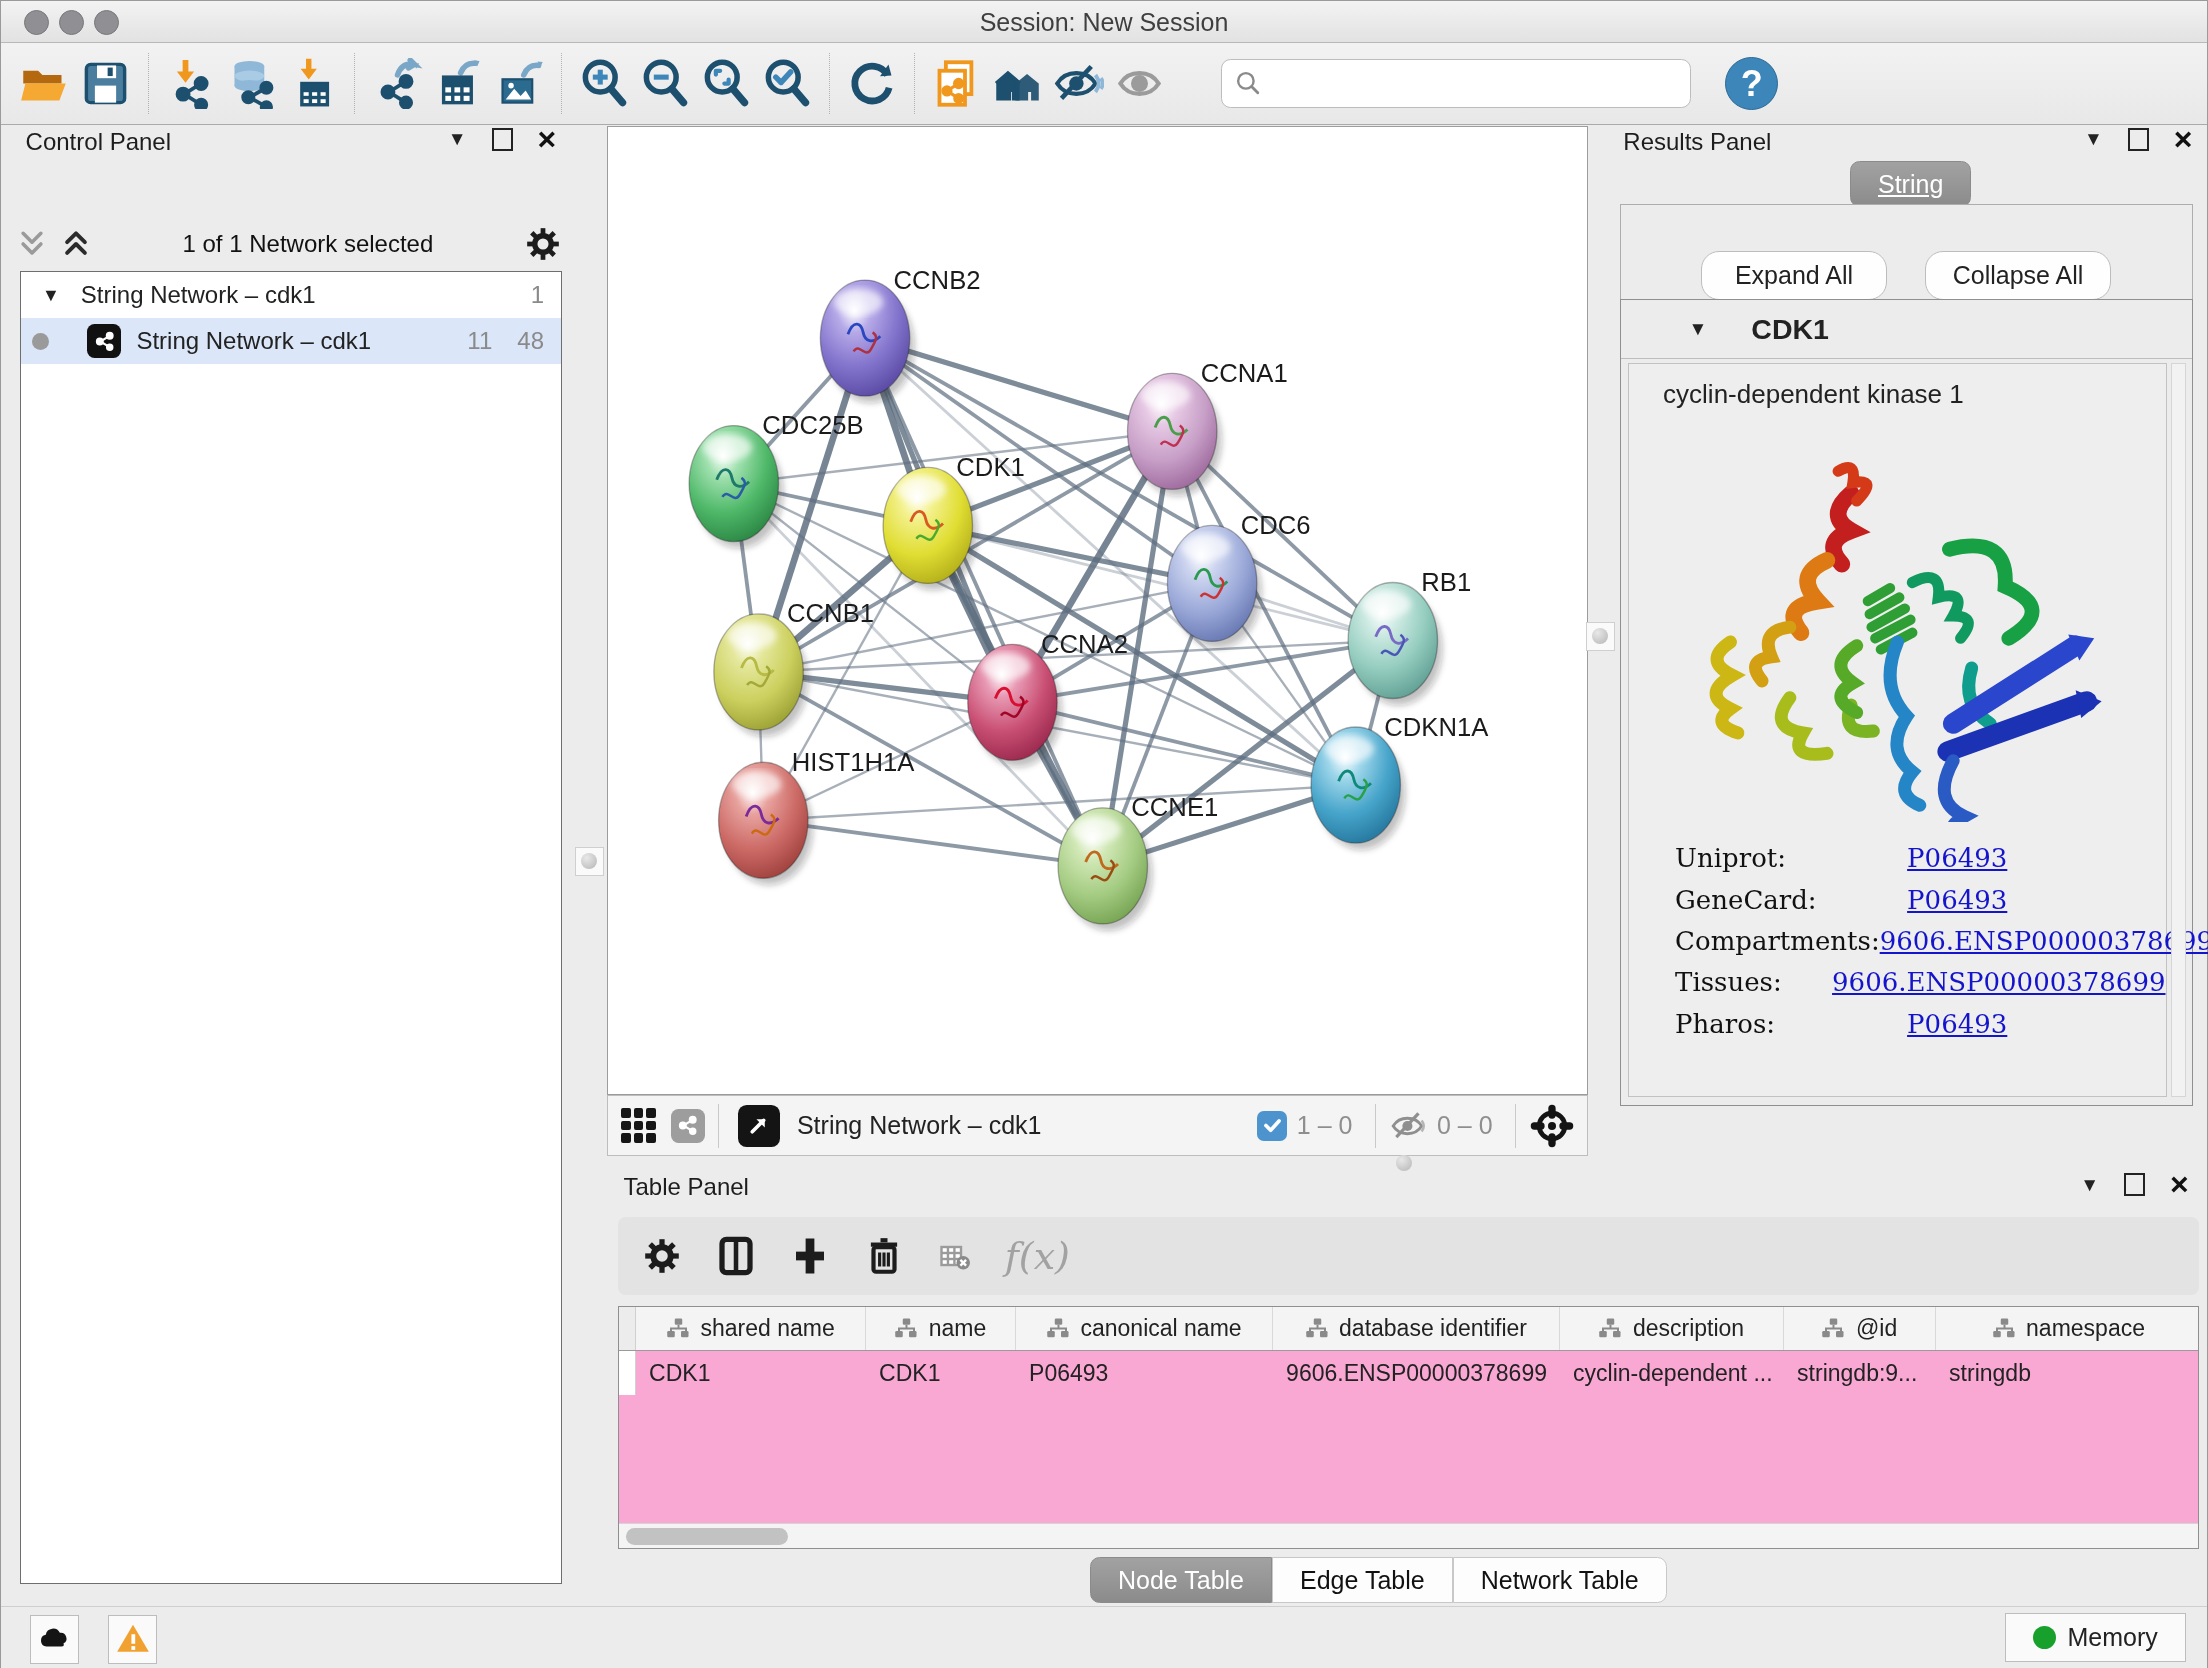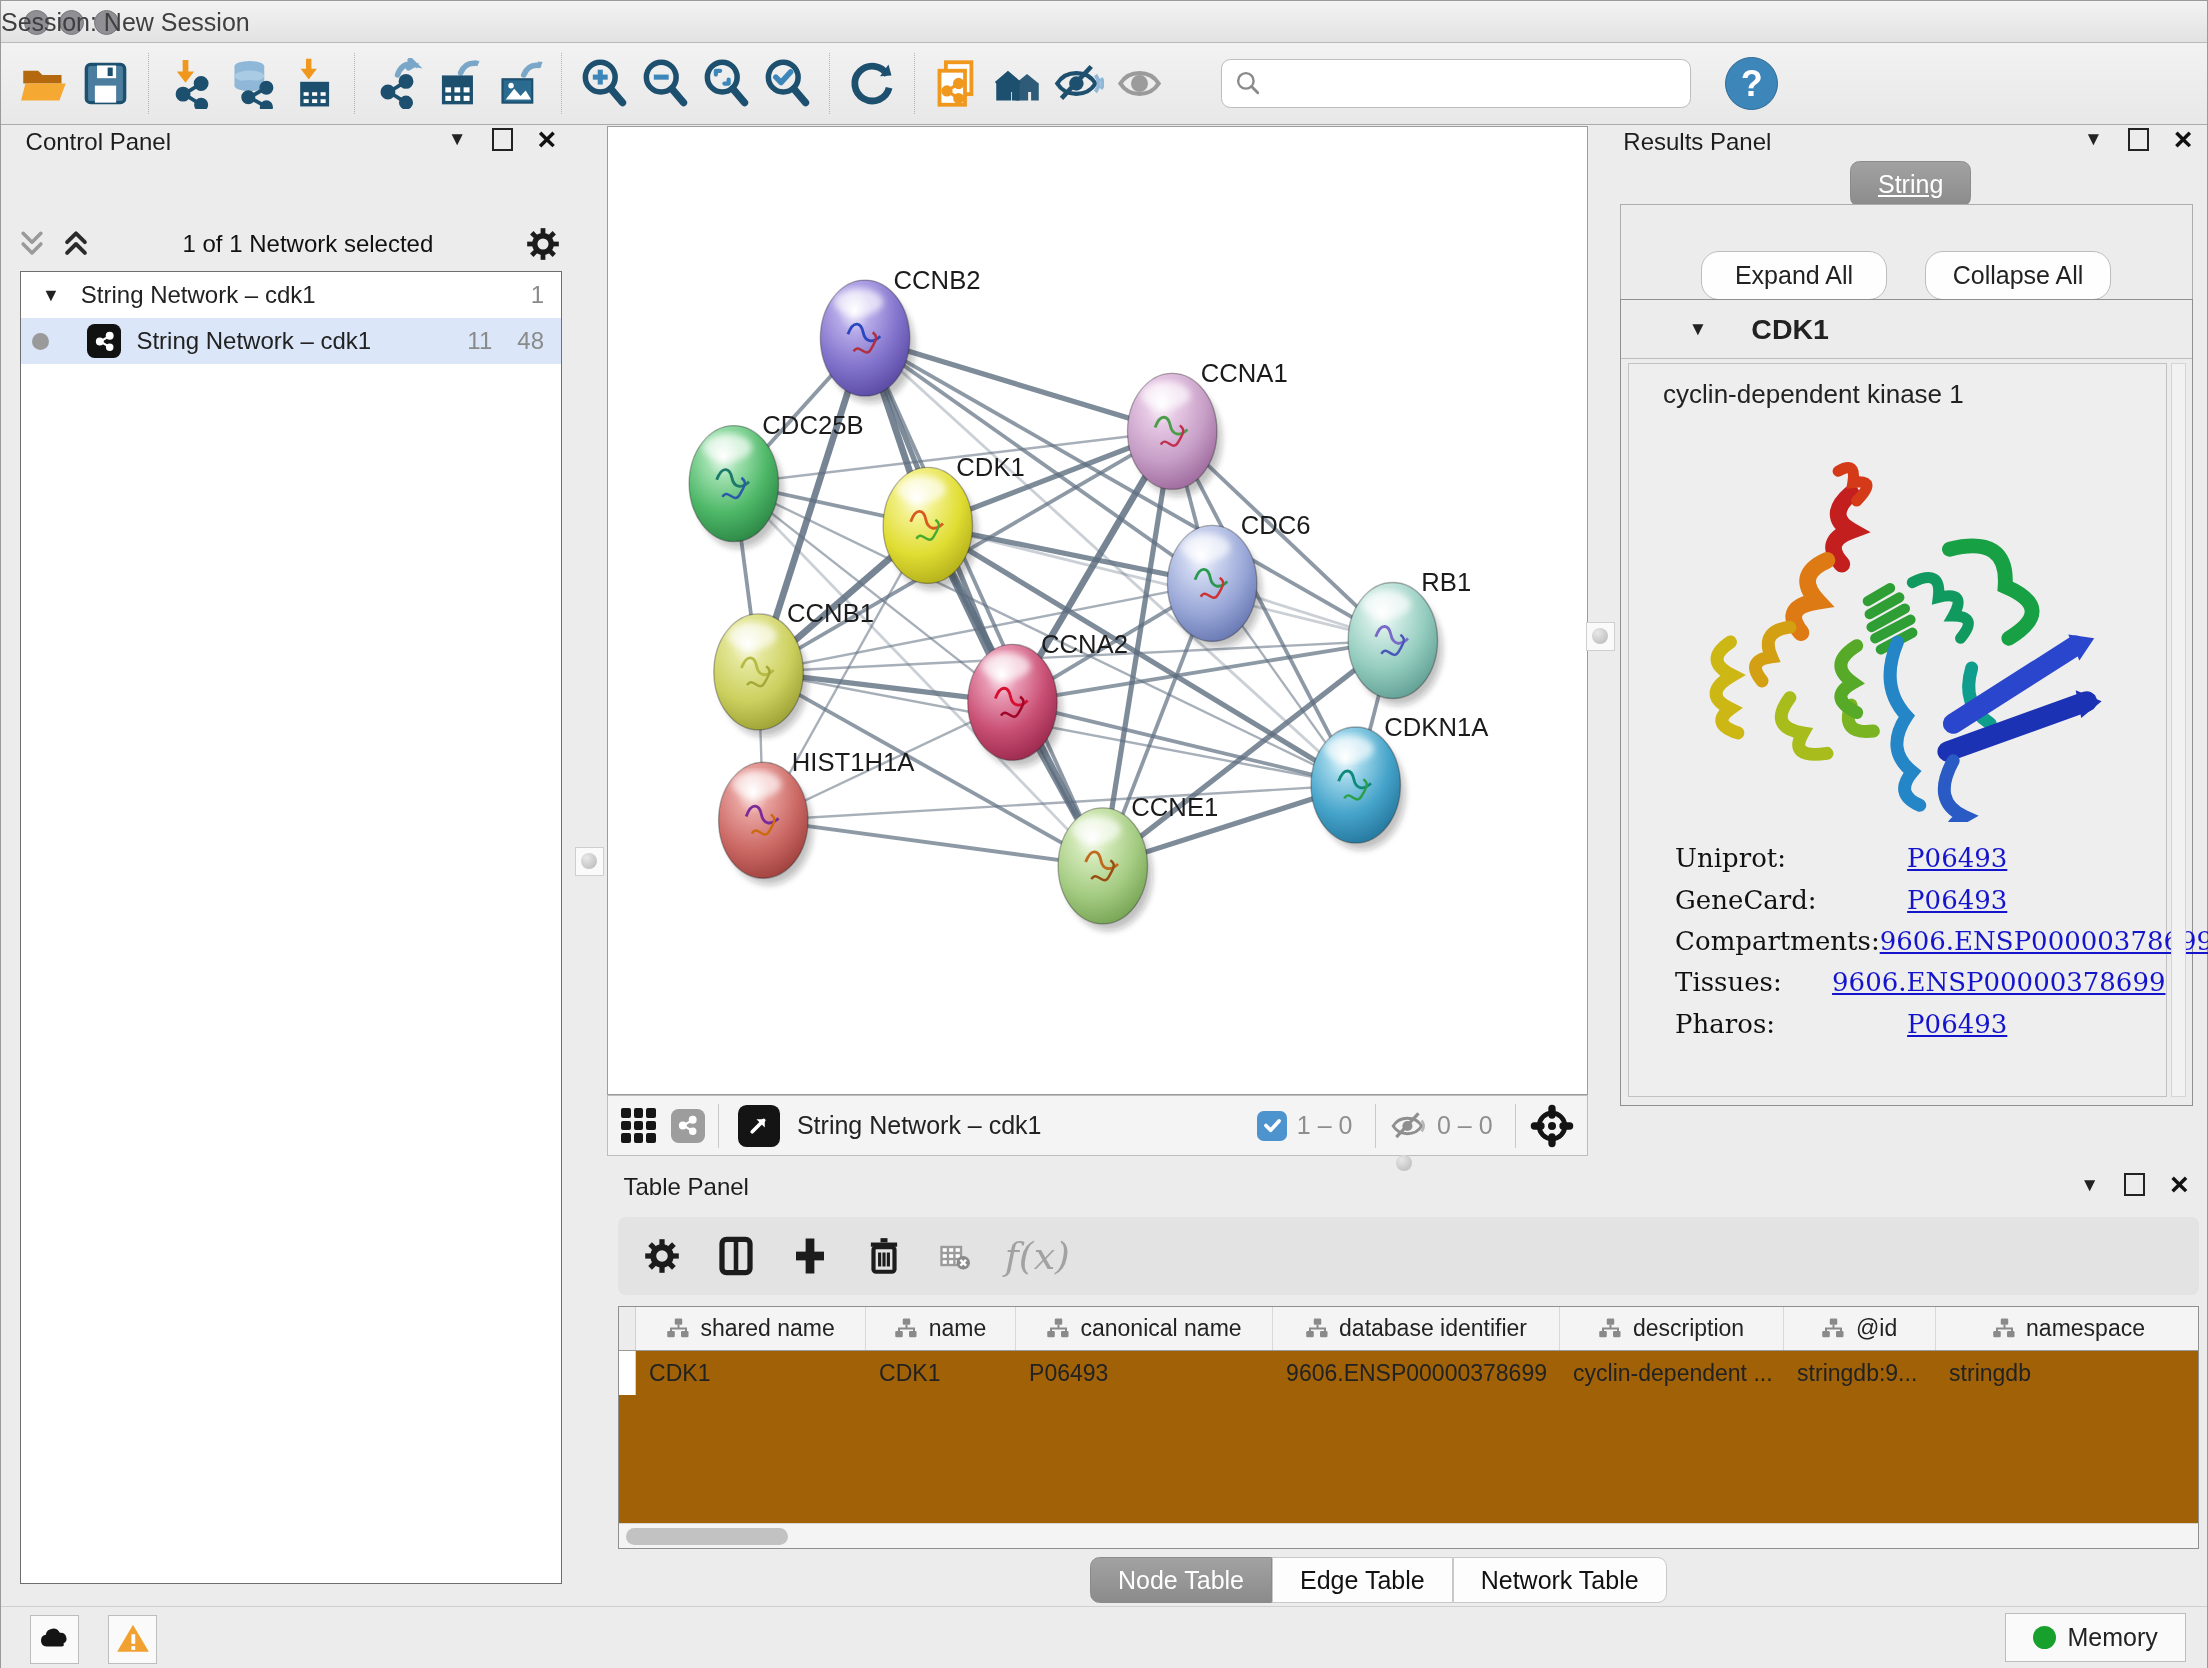--- a/index.html
+++ b/index.html
@@ -5,21 +5,21 @@
   * { margin:0; padding:0; box-sizing:border-box; }
   html,body { width:2208px; height:1668px; }
   body { font-family:"Liberation Sans", sans-serif; background:#e9e9e9; color:#222; overflow:hidden; }
   #app { position:absolute; inset:0; width:2208px; height:1668px; background:#ececec; border:1px solid #9a9a9a; }
 
   
   #titlebar { position:absolute; left:0; top:0; width:100%; height:42px;
     background:linear-gradient(#f3f3f3,#e2e2e2); border-bottom:1px solid #b9b9b9; }
   .tl-dot { position:absolute; top:8.6px; width:25px; height:25px; border-radius:50%;
     background:#8f8f94; border:1px solid #77777c; }
-  #win-title { position:absolute; left:0; right:0; top:6.7px; text-align:left;
+  #win-title { position:absolute; left:0; right:0; top:6.7px; text-align:center;
     font-size:25px; color:#3f3f3f; }
 
   
   #toolbar { position:absolute; left:0; top:42px; width:100%; height:82px;
     background:linear-gradient(#f2f2f2,#e8e8e8); border-bottom:1px solid #aaa;
     display:flex; align-items:center; padding:0 13.3px; }
   .tb-btn { width:61px; height:61px; display:flex; align-items:center; justify-content:center; flex:0 0 auto; }
   .tb-btn svg { width:51px; height:51px; }
   .tb-sep { width:0; height:61px; border-left:1.9px dotted #b2b2b2; margin:0 11.4px; flex:0 0 auto; }
   #search-wrap { margin-left:51px; width:470px; height:49px; background:#fff; border:1.9px solid #bdbdbd;
@@ -102,21 +102,21 @@
   .cl-link { color:#1414cc; text-decoration:underline; }
   #rp-scroll { position:absolute; right:5.7px; top:63px; bottom:7.6px; width:15px; background:#f2f2f2;
     border:1px solid #d5d5d5; }
 
   
   #table-panel { position:absolute; left:613px; top:1172px; width:1588px; height:434px; }
   #tp-toolbar { position:absolute; left:3.8px; top:44px; width:1581px; height:78px; background:#e3e3e3;
     border-radius:7.6px; display:flex; align-items:center; gap:32px; padding:0 23px; }
   #tp-toolbar svg { width:42px; height:42px; }
   #fx { font-family:"DejaVu Serif", serif; font-style:italic; font-size:38px; color:#a2a2a2; }
-  #tbl { position:absolute; left:3.8px; top:133px; width:1581px; height:243px; background:#a16207;
+  #tbl { position:absolute; left:3.8px; top:133px; width:1581px; height:243px; background:#f9a8d4;
     border:1.9px solid #8f8f8f; overflow:hidden; }
   #tbl-head { display:flex; background:#f4f4f4; border-bottom:1.9px solid #9a9a9a; height:44px; }
   .th { display:flex; align-items:center; justify-content:center; gap:9.5px; font-size:23px;
     border-right:1px solid #d9d9d9; overflow:hidden; white-space:nowrap; flex:0 0 auto; }
   .th svg { width:25px; height:25px; flex:0 0 auto; }
   .tr { display:flex; height:44px; }
   .td { font-size:23px; display:flex; align-items:center; padding-left:13.3px; overflow:hidden;
     white-space:nowrap; flex:0 0 auto; }
   .gutter { width:17px; background:#ececec; border-right:1px solid #d0d0d0; flex:0 0 auto; }
   #hscroll { position:absolute; left:0; right:0; bottom:0; height:25px; background:#f4f4f4; border-top:1px solid #d5d5d5; }

